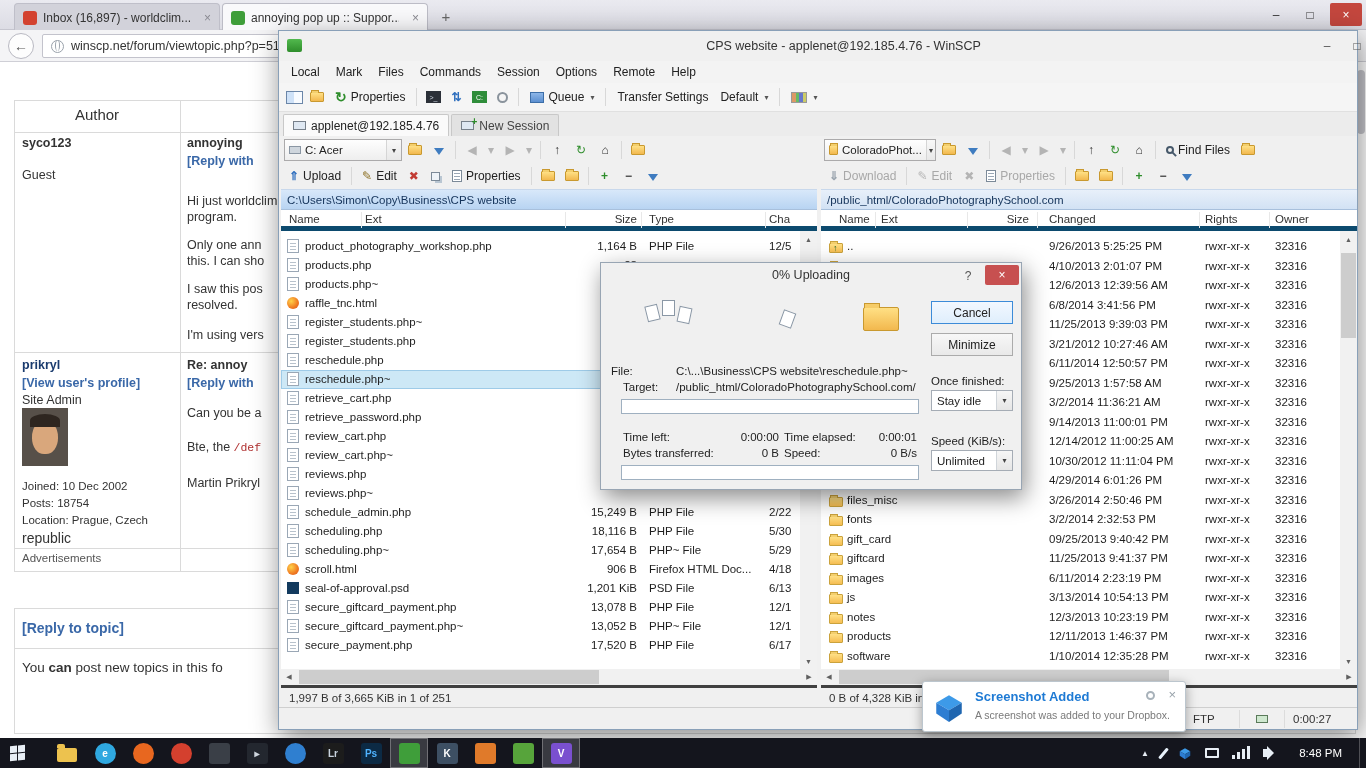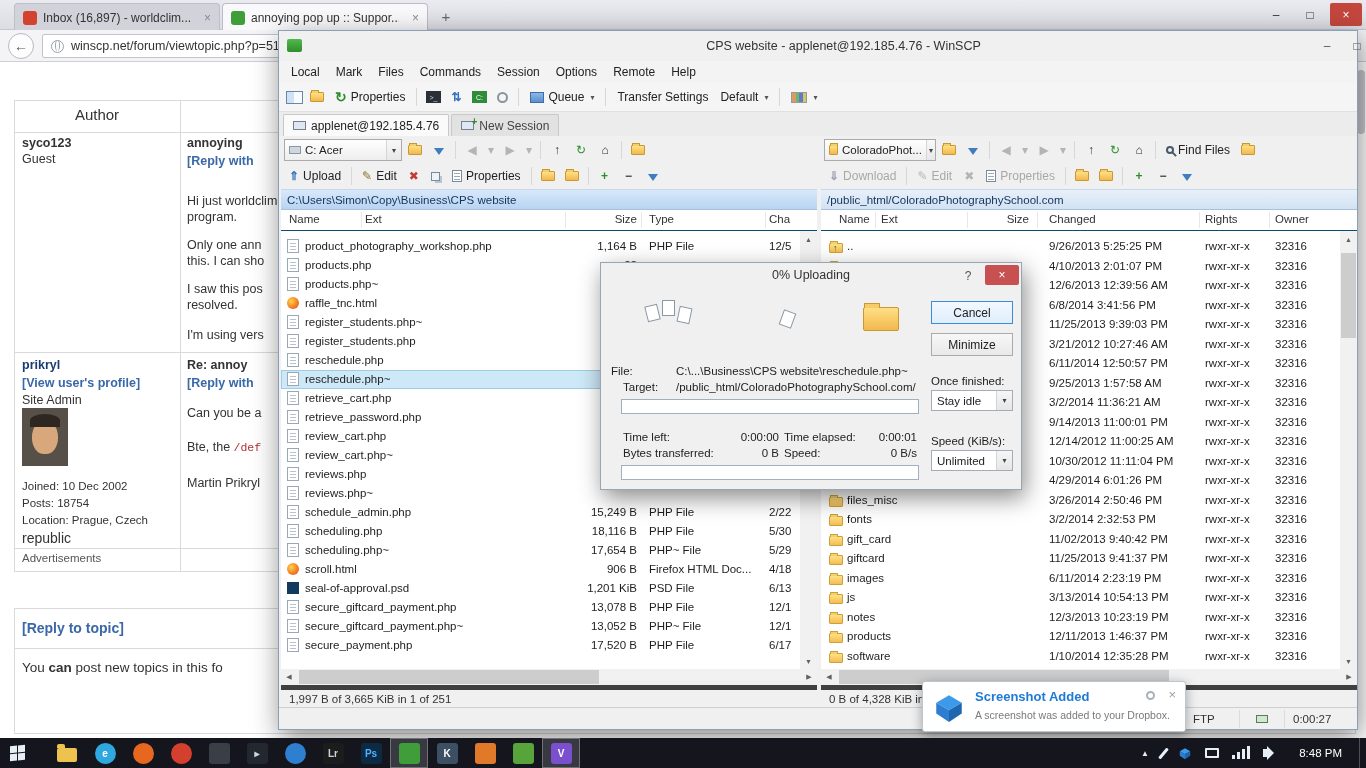--- a/index.html
+++ b/index.html
@@ -83,21 +83,21 @@
 .gedit{color:#8a6d1f}
 .gdel{color:#c23b33}
 .gplus{color:#2e8d2b;font-weight:bold}
 .gminus{color:#444;font-weight:bold}
 .dis .gup,.dis .gedit,.dis .gdel,.dis .gplus{color:#b4b4b4}
 .dup{width:9px;height:9px;border:1px solid #7c8a98;background:#eef3f8;box-shadow:3px 3px 0 -1px #b9c6d2}
 .propico{width:10px;height:12px;border:1px solid #7c8a98;background:#fff;position:relative}
 .propico::before{content:"";position:absolute;left:1px;top:2px;width:6px;height:1px;background:#9aa7b5;box-shadow:0 3px 0 #9aa7b5,0 6px 0 #9aa7b5}
 .pathbar{position:absolute;left:0;top:53px;width:100%;height:21px;display:flex;align-items:center;padding-left:6px;font-size:11.5px;color:#14335a;background:linear-gradient(#d8e8fa,#b8d4f2);border-top:1px solid #c8d8ec;border-bottom:1px solid #a8c0dc;white-space:nowrap;overflow:hidden}
 .pathbar.dim{background:linear-gradient(#e8f0fa,#d2e2f4)}
-.colhdr{position:absolute;left:0;top:74px;width:100%;height:21px;background:#fff;border-bottom:1px solid #0c4a6e;font-size:11.5px;color:#333}
+.colhdr{position:absolute;left:0;top:74px;width:100%;height:21px;background:#fff;border-bottom:5px solid #0c4a6e;font-size:11.5px;color:#333}
 .colhdr span{position:absolute;top:3px}
 .colsep{position:absolute;top:2px;height:16px;width:1px;background:#e8e8e8}
 .flist{position:absolute;left:0;top:95px;width:519px;height:438px;background:#fff;overflow:hidden;padding-top:6px}
 .vscroll{position:absolute;right:0;top:95px;width:17px;height:438px;background:#f1f1f1}
 .sarrow{position:absolute;left:0;width:17px;height:16px;display:flex;align-items:center;justify-content:center;font-size:7px;color:#606060}
 .sthumb{position:absolute;left:1px;width:15px;background:#cdcdcd}
 .hscroll{position:absolute;left:0;top:533px;width:536px;height:16px;background:#f1f1f1}
 .hthumb{position:absolute;top:1px;height:14px;background:#cdcdcd}
 .harrow{position:absolute;top:0;width:16px;height:16px;display:flex;align-items:center;justify-content:center;font-size:7px;color:#606060}
 .frow,.rrow{position:relative;white-space:nowrap;font-size:11.5px;color:#1e1e1e}
@@ -107,21 +107,21 @@
 .fcell{position:absolute;top:0}
 .fico{position:absolute;left:6px;top:2px;width:12px;height:14px}
 .rrow .fico{left:8px}
 .fico.file{background:#fff;border:1px solid #9aa7b5}
 .fico.file::before{content:"";position:absolute;left:2px;top:3px;width:6px;height:1px;background:#b8c2cc;box-shadow:0 3px 0 #b8c2cc,0 6px 0 #b8c2cc}
 .fico.firefox{border-radius:50%;background:radial-gradient(circle at 35% 35%,#ffd24a,#f07a22 60%,#d6571e);height:12px;width:12px;top:3px}
 .fico.psd{background:#123a5e;color:#6cc0ff;font-size:7px;font-weight:bold;display:flex;align-items:center;justify-content:center;height:12px;top:3px}
 .fico.folder,.fico.up{width:14px;height:10px;top:6px;background:linear-gradient(#ffe085,#f5bd52);border:1px solid #caa23c;border-radius:1px}
 .fico.folder::before,.fico.up::before{content:"";position:absolute;top:-3px;left:0;width:6px;height:2px;background:#f3cf6e;border:1px solid #caa23c;border-bottom:none}
 .fico.up::after{content:"↑";position:absolute;left:3px;top:-5px;font-size:9px;color:#2a6b2a;font-weight:bold}
-.pstat{position:absolute;top:654px;width:536px;height:22px;background:#f0f0f0;border-top:5px solid #404040;font-size:11.5px;color:#333;display:flex;align-items:center;padding-left:8px;white-space:nowrap;overflow:hidden}
+.pstat{position:absolute;top:654px;width:536px;height:22px;background:#f0f0f0;border-top:3px solid #404040;font-size:11.5px;color:#333;display:flex;align-items:center;padding-left:8px;white-space:nowrap;overflow:hidden}
 #wsstatus{position:absolute;left:0;top:676px;width:1078px;height:22px;background:#f0f0f0;border-top:1px solid #cfcfcf;font-size:11.5px;color:#333}
 .statcell{position:absolute;top:2px;height:18px;border-left:1px solid #dcdcdc;display:flex;align-items:center;padding:0 8px}
 .plug{width:12px;height:8px;border:1px solid #5a7a5a;background:#cfe8cf}
 
 #dlg{left:600px;top:262px;width:422px;height:228px;background:#f0f0f0;border:1px solid #98a5b3;box-shadow:3px 8px 22px rgba(0,0,0,.45);font-size:11.5px;color:#222;z-index:20}
 #dlgtitletext{position:absolute;left:0;top:5px;width:100%;text-align:center;font-size:12.5px;color:#333}
 #dlghelp{position:absolute;right:40px;top:3px;width:26px;height:20px;text-align:center;line-height:20px;color:#555;font-size:12px}
 #dlgclose{position:absolute;right:2px;top:2px;width:34px;height:20px;background:#c75050;color:#fff;text-align:center;line-height:20px;font-size:12px;border-radius:2px}
 .dlbl{position:absolute;white-space:nowrap}
 .dval{position:absolute;white-space:nowrap}
@@ -196,21 +196,21 @@
 
   <div class="a" id="forum">
     <div class="ftborder" style="left:14px;top:38px;width:1342px;height:472px"></div>
     <div class="fline" style="left:180px;top:38px;width:1px;height:472px"></div>
     <div class="fline" style="left:14px;top:70px;width:1342px;height:1px"></div>
     <div class="fline" style="left:14px;top:290px;width:1342px;height:1px"></div>
     <div class="fline" style="left:14px;top:486px;width:1342px;height:1px"></div>
     <div class="ftxt" id="fauthorhdr">Author</div>
 
     <div class="ftxt fbold" style="left:22px;top:74px">syco123</div>
-    <div class="ftxt" style="left:22px;top:90px">Guest</div>
+    <div class="ftxt" style="left:22px;top:106px">Guest</div>
     <div class="ftxt fbold" style="left:187px;top:74px">annoying</div>
     <div class="ftxt flink fbold" style="left:187px;top:92px">[Reply with</div>
     <div class="ftxt" style="left:187px;top:132px">Hi just worldclim</div>
     <div class="ftxt" style="left:187px;top:148px">program.</div>
     <div class="ftxt" style="left:187px;top:176px">Only one ann</div>
     <div class="ftxt" style="left:187px;top:192px">this. I can sho</div>
     <div class="ftxt" style="left:187px;top:220px">I saw this pos</div>
     <div class="ftxt" style="left:187px;top:236px">resolved.</div>
     <div class="ftxt" style="left:187px;top:266px">I'm using vers</div>
 
@@ -773,21 +773,21 @@
             <span class="fico folder"></span>
             <span class="fcell" style="left:26px">fonts</span>
             <span class="fcell" style="left:228px">3/2/2014 2:32:53 PM</span>
             <span class="fcell" style="left:384px">rwxr-xr-x</span>
             <span class="fcell" style="left:454px">32316</span>
           </div>
 
           <div class="rrow">
             <span class="fico folder"></span>
             <span class="fcell" style="left:26px">gift_card</span>
-            <span class="fcell" style="left:228px">11/02/2013 9:40:42 PM</span>
+            <span class="fcell" style="left:228px">09/25/2013 9:40:42 PM</span>
             <span class="fcell" style="left:384px">rwxr-xr-x</span>
             <span class="fcell" style="left:454px">32316</span>
           </div>
 
           <div class="rrow">
             <span class="fico folder"></span>
             <span class="fcell" style="left:26px">giftcard</span>
             <span class="fcell" style="left:228px">11/25/2013 9:41:37 PM</span>
             <span class="fcell" style="left:384px">rwxr-xr-x</span>
             <span class="fcell" style="left:454px">32316</span>

